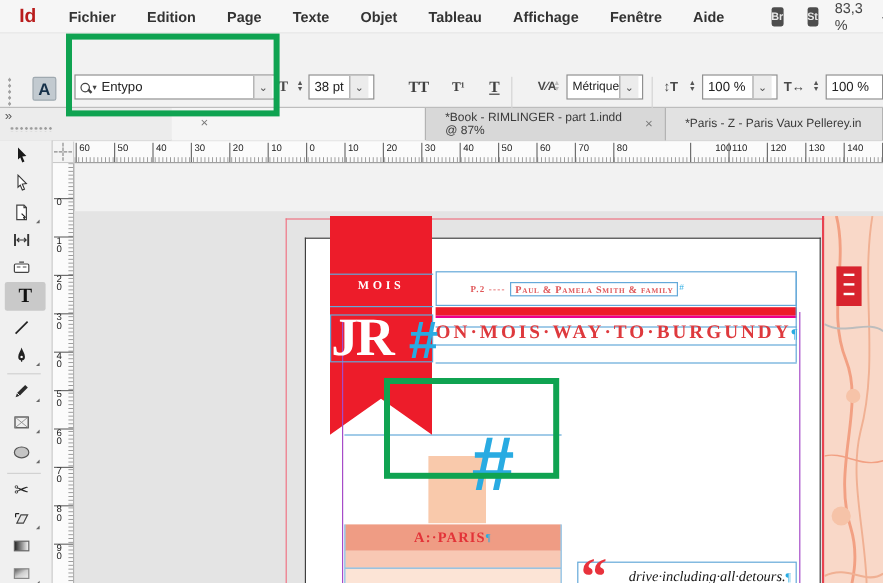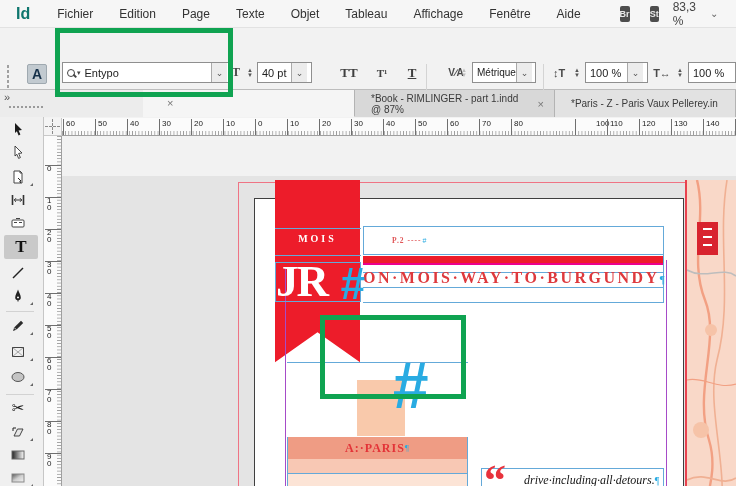--- a/index.html
+++ b/index.html
@@ -3,22 +3,22 @@
 <meta charset="utf-8">
 <style>
   * { margin:0; padding:0; box-sizing:border-box; }
   html,body { width:736px; height:486px; overflow:hidden; background:#e4e4e4;
     font-family:"Liberation Sans", sans-serif; }
   .app { position:relative; width:736px; height:486px; background:#f2f2f2; }
 
   
   .menubar { position:absolute; left:0; top:0; right:0; height:28px; background:#f6f6f6;
     display:flex; align-items:center; font-size:12px; color:#333; border-bottom:1px solid #e2e2e2;}
-  .logo { font-weight:bold; font-size:16px; color:#0f766e; margin:0 14px 0 16px; letter-spacing:0; }
-  .mi { padding:0 13px; cursor:default; }
+  .logo { font-weight:bold; font-size:16px; color:#b91c1c; margin:0 14px 0 16px; letter-spacing:0; }
+  .mi { padding:0 13px; cursor:default;font-weight:bold; }
   .msep { width:1px; height:16px; background:#cfcfcf; margin:0 8px; }
   .badge { width:20px; height:16px; background:#4d4d4d; color:#e8e8e8; font-size:9px; font-weight:bold;
     display:flex; align-items:center; justify-content:center; border-radius:2px; margin:0 10px; }
   .zoomv { margin:0 6px 0 4px; font-size:12px; color:#444; }
   .chev { color:#666; font-size:10px; margin:0 8px; }
 
   
   .controlbar { position:absolute; left:0; top:28px; right:0; height:62px; background:#f2f2f2;
     border-bottom:1px solid #bdbdbd; font-size:11px; color:#333; }
   .cgrip { position:absolute; left:6px; top:36px; width:4px; height:44px;
@@ -203,21 +203,21 @@
       <span class="searchdrop">▾</span>
       <span>Entypo</span>
       <span class="cv">⌄</span>
     </div>
     <div class="cpico row1" style="left:229px; width:14px; font-family:'Liberation Serif',serif;">T</div>
     <div class="stepper row1" style="left:244px;">
         <span>▲</span>
         <span>▼</span>
       </div>
     <div class="field row1" style="left:257px; width:55px;">
-      <span>40 pt</span>
+      <span>38 pt</span>
       <span class="cv">⌄</span>
     </div>
     <div class="casebtn row1" style="left:336px;">TT</div>
     <div class="casebtn row1" style="left:369px; font-size:11px;">T¹</div>
     <div class="casebtn row1 u" style="left:399px;">T</div>
     <div class="csep" style="left:426px;"></div>
     <div class="cpico row1" style="left:433px; width:22px; font-size:10px;margin-left:12px;">V∕A</div>
     <div class="stepper dis row1" style="left:458px;">
         <span>▲</span>
         <span>▼</span>
@@ -473,20 +473,21 @@
       <div class="ribbon"></div>
       <div class="blueline" style="left:213px; top:52px; width:86px; z-index:6;"></div>
       <div class="blueline" style="left:213px; top:79px; width:86px; z-index:6;"></div>
       <div class="mois">MOIS</div>
       <div class="jrframe"></div>
       <div class="jr">JR</div>
       <div class="ribbonhash">#</div>
 
       <div class="headerframe">
         <span class="pageref">P.2 ----</span>
+        <span class="namesbox">Paul &amp; Pamela Smith &amp; family</span>
         <span class="endmark">#</span>
       </div>
       <div class="mastbar"></div>
       <div class="mastrule"></div>
 
       <div class="blueline" style="left:301px; top:96px; width:301px;"></div>
       <div class="blueline" style="left:301px; top:111px; width:301px;"></div>
       <div class="blueline" style="left:301px; top:126px; width:301px;"></div>
       <div class="bluevline" style="left:601px; top:50px; height:76px;"></div>
       <div class="headline">

